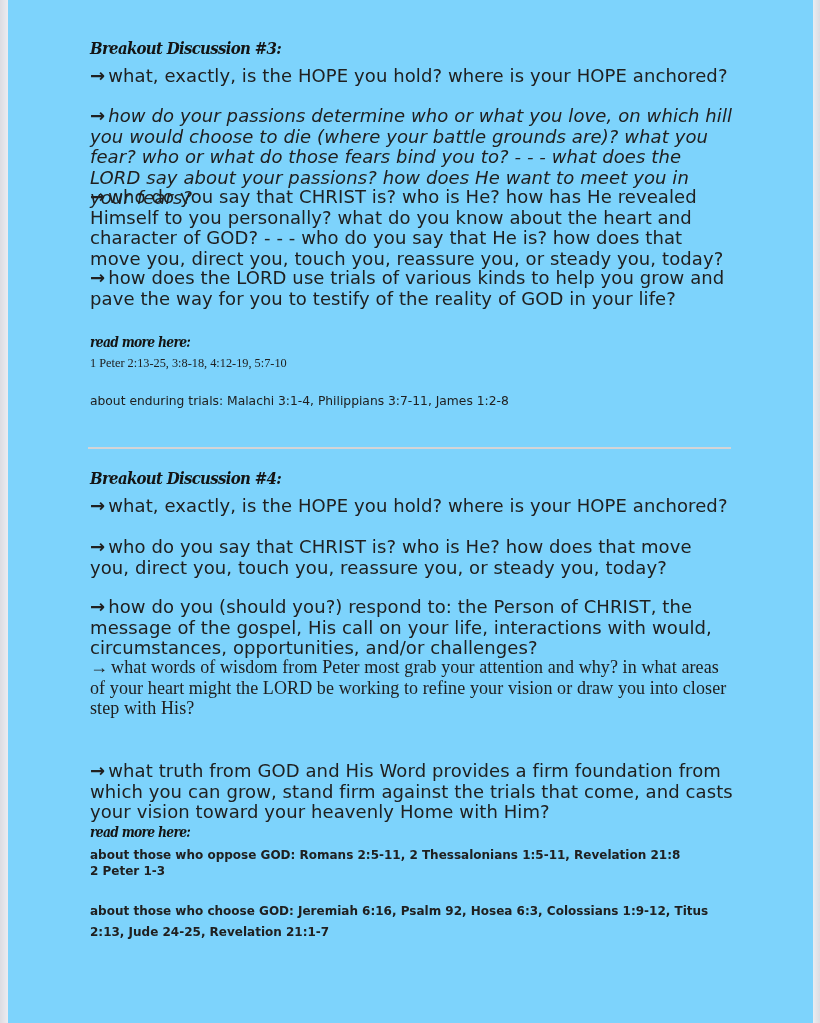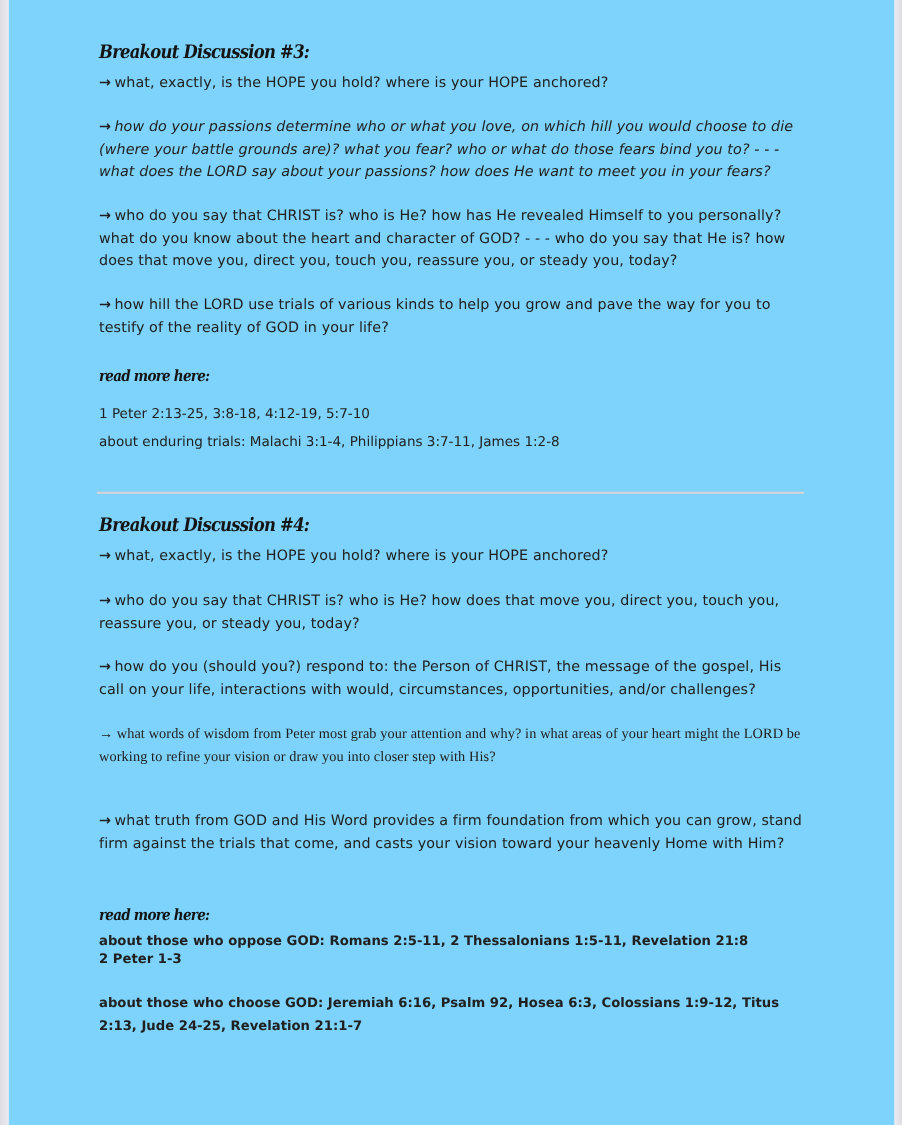--- a/index.html
+++ b/index.html
@@ -58,21 +58,21 @@
     transform: scaleX(0.88);
     transform-origin: left center;
     white-space: nowrap;
     position: absolute;
     left: 0;
   }
   .q {
     position: absolute;
     left: 0;
     width: 645px;
-    font-size: 13px;
+    font-size: 18px;
     line-height: 20.5px;
     letter-spacing: 0.1px;
     color: #202020;
   }
   .q .arrow {
     font-weight: bold;
     margin-right: 3px;
   }
   .refs {
     position: absolute;
@@ -107,26 +107,26 @@
       <div class="q" style="top:66px;">
         <span class="arrow">→</span><span>what, exactly, is the HOPE you hold?  where is your HOPE anchored?</span>
       </div>
       <div class="q" style="top:106px;font-style:italic;">
         <span class="arrow">→</span><span>how do your passions determine who or what you love, on which hill you would choose to die (where your battle grounds are)?  what you fear?  who or what do those fears bind you to? - - - what does the LORD say about your passions?  how does He want to meet you in your fears?</span>
       </div>
       <div class="q" style="top:187px;">
         <span class="arrow">→</span><span>who do you say that CHRIST is?  who is He?  how has He revealed Himself to you personally?  what do you know about the heart and character of GOD?  - - - who do you say that He is?  how does that move you, direct you, touch you, reassure you, or steady you, today?</span>
       </div>
       <div class="q" style="top:268px;">
-        <span class="arrow">→</span><span>how hill the LORD use trials of various kinds to help you grow and pave the way for you to testify of the reality of GOD in your life?</span>
+        <span class="arrow">→</span><span>how does the LORD use trials of various kinds to help you grow and pave the way for you to testify of the reality of GOD in your life?</span>
       </div>
 
       <div class="subheading" style="top:334px;">read more here:</div>
 
-      <div class="refs" style="top:366px;">1 Peter 2:13-25, 3:8-18, 4:12-19, 5:7-10</div>
+      <div class="refs" style="top:353px;font-family:Liberation Serif, serif;">1 Peter 2:13-25, 3:8-18, 4:12-19, 5:7-10</div>
       <div class="refs" style="top:391px;">about enduring trials: Malachi 3:1-4, Philippians 3:7-11, James 1:2-8</div>
     </div>
   </div>
 
   <div class="divider"></div>
 
   <div class="content">
 
     <div>
       <div class="heading" style="top:468px;">Breakout Discussion #4:</div>
@@ -136,21 +136,21 @@
       </div>
       <div class="q" style="top:537px;">
         <span class="arrow">→</span><span>who do you say that CHRIST is?  who is He?  how does that move you, direct you, touch you, reassure you, or steady you, today?</span>
       </div>
       <div class="q" style="top:597px;">
         <span class="arrow">→</span><span>how do you (should you?) respond to: the Person of CHRIST, the message of the gospel, His call on your life, interactions with would, circumstances, opportunities, and/or challenges?</span>
       </div>
       <div class="q" style="top:657px;font-family:Liberation Serif, serif;">
         <span class="arrow">→</span><span>what words of wisdom from Peter most grab your attention and why?  in what areas of your heart might the LORD be working to refine your vision or draw you into closer step with His?</span>
       </div>
-      <div class="q" style="top:737px;">
+      <div class="q" style="top:761px;">
         <span class="arrow">→</span><span>what truth from GOD and His Word provides a firm foundation from which you can grow, stand firm against the trials that come, and casts your vision toward your heavenly Home with Him?</span>
       </div>
 
       <div class="subheading" style="top:824px;">read more here:</div>
 
       <div class="refs bold" style="top:861px;">2 Peter 1-3</div>
       <div class="refs bold" style="top:845px;">about those who oppose GOD: Romans 2:5-11, 2 Thessalonians 1:5-11, Revelation 21:8</div>
       <div class="refs bold" style="top:901px;">about those who choose GOD: Jeremiah 6:16, Psalm 92, Hosea 6:3, Colossians 1:9-12, Titus 2:13, Jude 24-25, Revelation 21:1-7</div>
     </div>
   </div>

